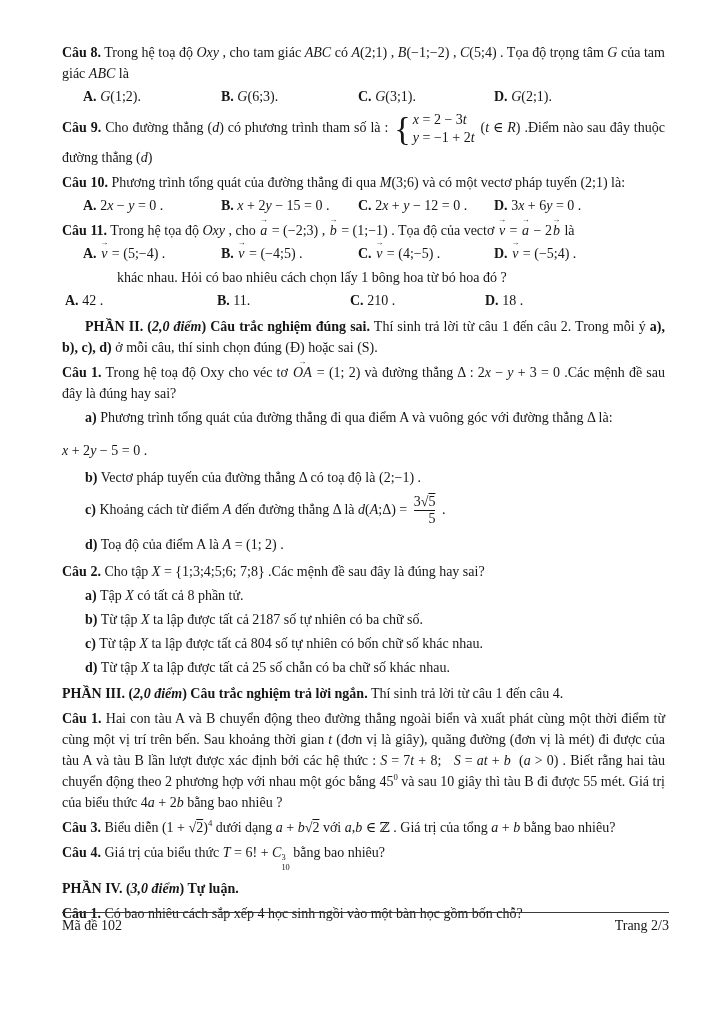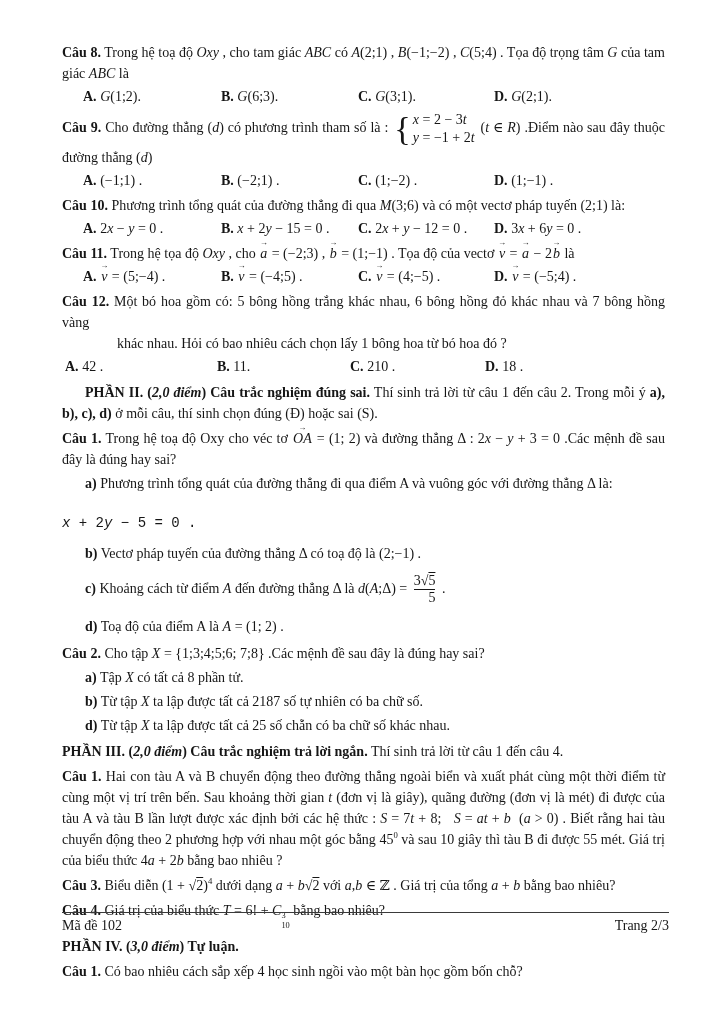--- a/index.html
+++ b/index.html
@@ -7,22 +7,22 @@
     width:725px;height:1024px;background:#ffffff;color:#161616;
     font-family:"Liberation Serif","DejaVu Serif",serif;
     font-size:14px;line-height:1.5;position:relative;overflow:hidden;
   }
   .page{position:absolute;left:0;top:0;width:725px;height:1024px;}
   .content{position:absolute;left:62px;top:38px;width:603px;}
   .q{text-align:justify;margin-top:4px;}
   .sec{text-align:justify;margin-top:5px;}
   .sec.indent{text-indent:23px;}
   .sub{padding-left:23px;margin-top:3px;text-align:justify;}
-  .sub.roomy{margin-top:9px;margin-bottom:6px;}
-  .line{margin:19px 0 6px 0;font-family:Liberation Mono, monospace;}
+  .sub.roomy{margin-top:3px;margin-bottom:6px;}
+  .line{margin:12px 0 6px 0;}
   .cont{padding-left:55px;font-family:Liberation Serif, serif;}
   .opts{display:grid;grid-template-columns:138px 137px 136px auto;padding-left:21px;margin:2px 0 3px 0;}
   .opts.flush{padding-left:3px;grid-template-columns:152px 133px 135px auto;}
   b{font-weight:bold;}
   i{font-style:italic;}
   
   .vec{position:relative;display:inline-block;font-style:italic;padding:0 1px;}
   .vec::after{content:"\2192";position:absolute;left:50%;transform:translateX(-50%);top:-0.78em;font-size:0.58em;font-style:normal;}
   
   .cases{display:inline-flex;align-items:center;vertical-align:middle;margin:0 2px;}
@@ -51,61 +51,55 @@
         <span><b>C.</b> <i>G</i>(3;1).</span>
         <span><b>D.</b> <i>G</i>(2;1).</span>
       </div>
       <div class="q"><b>Câu 9.</b> Cho đường thẳng (<i>d</i>) có phương trình tham số là : <span class="cases">
           <span class="brace">{</span>
           <span class="crows">
             <span><i>x</i> = 2 − 3<i>t</i></span>
             <span><i>y</i> = −1 + 2<i>t</i></span>
           </span>
         </span> (<i>t</i> ∈ <i>R</i>) .Điểm nào sau đây thuộc đường thẳng (<i>d</i>)</div>
-      <div class="opts">
-        <span><b>A.</b> (−1;1) .</span>
-        <span><b>B.</b> (−2;1) .</span>
-        <span><b>C.</b> (1;−2) .</span>
-        <span><b>D.</b> (1;−1) .</span>
-      </div>
       <div class="q"><b>Câu 10.</b> Phương trình tổng quát của đường thẳng đi qua  <i>M</i>(3;6)  và có một vectơ pháp tuyến  (2;1) là:</div>
       <div class="opts">
         <span><b>A.</b> 2<i>x</i> − <i>y</i> = 0 .</span>
         <span><b>B.</b> <i>x</i> + 2<i>y</i> − 15 = 0 .</span>
         <span><b>C.</b> 2<i>x</i> + <i>y</i> − 12 = 0 .</span>
         <span><b>D.</b> 3<i>x</i> + 6<i>y</i> = 0 .</span>
       </div>
       <div class="q"><b>Câu 11.</b> Trong hệ tọa độ  <i>Oxy</i> , cho <span class="vec">a</span> = (−2;3) , <span class="vec">b</span> = (1;−1) .  Tọa độ của vectơ  <span class="vec">v</span> = <span class="vec">a</span> − 2<span class="vec">b</span>  là</div>
       <div class="opts">
         <span><b>A.</b> <span class="vec">v</span> = (5;−4) .</span>
         <span><b>B.</b> <span class="vec">v</span> = (−4;5) .</span>
         <span><b>C.</b> <span class="vec">v</span> = (4;−5) .</span>
         <span><b>D.</b> <span class="vec">v</span> = (−5;4) .</span>
       </div>
-      <div class="q"><b>Câu 12.</b> Một bó hoa gồm có: 5 bông hồng trắng khác nhau, 6 bông hồng đỏ khác nhau và 7 bông hồng vàng</div>
       <div class="cont">khác nhau. Hỏi có bao nhiêu cách chọn lấy 1 bông hoa từ bó hoa đó ?</div>
       <div class="opts flush">
         <span><b>A.</b> 42 .</span>
         <span><b>B.</b> 11.</span>
         <span><b>C.</b> 210 .</span>
         <span><b>D.</b> 18 .</span>
       </div>
       <div class="sec indent"><b>PHẦN II. (<i>2,0 điểm</i>) Câu trắc nghiệm đúng sai.</b> Thí sinh trả lời từ câu 1 đến câu 2. Trong mỗi ý <b>a), b), c), d)</b> ở mỗi câu, thí sinh chọn đúng (Đ) hoặc sai (S).</div>
       <div class="q"><b>Câu 1.</b> Trong hệ toạ độ Oxy cho véc tơ <span class="vec">OA</span> = (1; 2)  và đường thẳng  Δ : 2<i>x</i> − <i>y</i> + 3 = 0 .Các mệnh đề sau đây là đúng hay sai?</div>
       <div class="sub"><b>a)</b> Phương trình tổng quát của đường thẳng đi qua điểm A và vuông góc với đường thẳng Δ là:</div>
       <div class="line"><i>x</i> + 2<i>y</i> − 5 = 0 .</div>
       <div class="sub roomy"><b>b)</b> Vectơ pháp tuyến của đường thẳng  Δ  có toạ độ là (2;−1) .</div>
       <div class="sub roomy"><b>c)</b> Khoảng cách từ điểm  <i>A</i>  đến đường thẳng  Δ là  <i>d</i>(<i>A</i>;Δ) = <span class="frac">
           <span class="num">3√<span class="ol">5</span></span>
           <span class="den">5</span>
         </span> .</div>
       <div class="sub roomy"><b>d)</b> Toạ độ của điểm A là  <i>A</i> = (1; 2) .</div>
       <div class="q"><b>Câu 2.</b> Cho tập  <i>X</i> = {1;3;4;5;6; 7;8} .Các mệnh đề sau đây là đúng hay sai?</div>
       <div class="sub"><b>a)</b> Tập  <i>X</i>  có tất cả 8 phần tử.</div>
       <div class="sub"><b>b)</b> Từ tập <i>X</i> ta lập được tất cả 2187 số tự nhiên có ba chữ số.</div>
+      <div class="sub"><b>c)</b> Từ tập  <i>X</i> ta lập được tất cả 804 số tự nhiên có bốn chữ số khác nhau.</div>
       <div class="sub"><b>d)</b> Từ tập  <i>X</i>  ta lập được tất cả 25 số chẵn có ba chữ số khác nhau.</div>
       <div class="sec"><b>PHẦN III. (<i>2,0 điểm</i>) Câu trắc nghiệm trả lời ngắn.</b> Thí sinh trả lời từ câu 1 đến câu 4.</div>
       <div class="q"><b>Câu 1.</b> Hai con tàu A và B chuyển động theo đường thẳng ngoài biển và xuất phát cùng một thời điểm từ cùng một vị trí trên bến. Sau khoảng thời gian <i>t</i> (đơn vị là giây), quãng đường (đơn vị là mét) đi được của tàu A và tàu B lần lượt được xác định bởi các hệ thức : <i>S</i> = 7<i>t</i> + 8;&nbsp;&nbsp; <i>S</i> = <i>at</i> + <i>b</i>&nbsp; (<i>a</i> &gt; 0) . Biết rằng hai tàu chuyển động theo 2 phương hợp với nhau một góc bằng 45<sup>0</sup> và sau 10 giây thì tàu B đi được 55 mét. Giá trị của biểu thức 4<i>a</i> + 2<i>b</i> bằng bao nhiêu ?</div>
       <div class="q"><b>Câu 3.</b> Biểu diễn (1 + √<span class="ol">2</span>)<sup>4</sup>  dưới dạng  <i>a</i> + <i>b</i>√<span class="ol">2</span>  với  <i>a</i>,<i>b</i> ∈ ℤ . Giá trị của tổng  <i>a</i> + <i>b</i>  bằng bao nhiêu?</div>
       <div class="q"><b>Câu 4.</b> Giá trị của biểu thức  <i>T</i> = 6! + <i>C</i><span class="supsub">
           <sup style="font-size:1em">3</sup>
           <sub style="font-size:1em">10</sub>
         </span>  bằng bao nhiêu?</div>
       <div class="sec"><b>PHẦN IV. (<i>3,0 điểm</i>) Tự luận.</b></div>
       <div class="q"><b>Câu 1.</b> Có bao nhiêu cách sắp xếp  4 học sinh ngồi vào một bàn học gồm bốn chỗ?</div>

